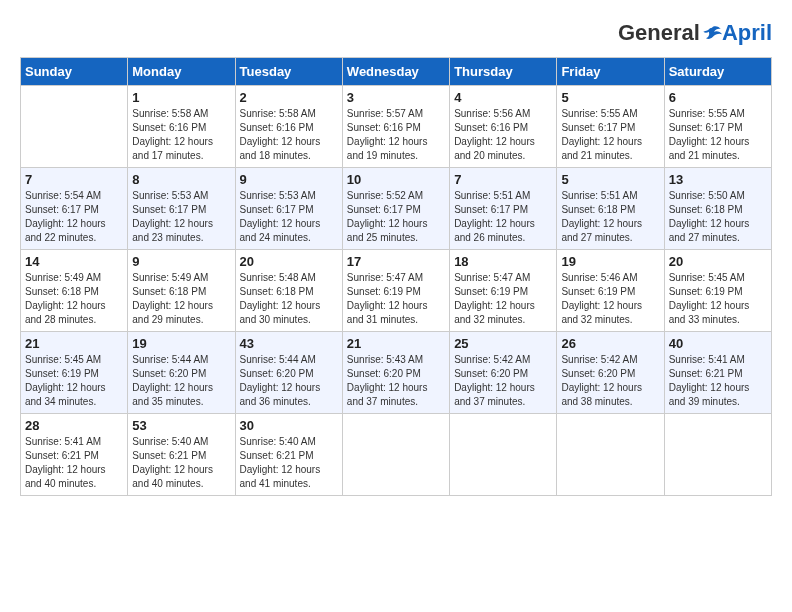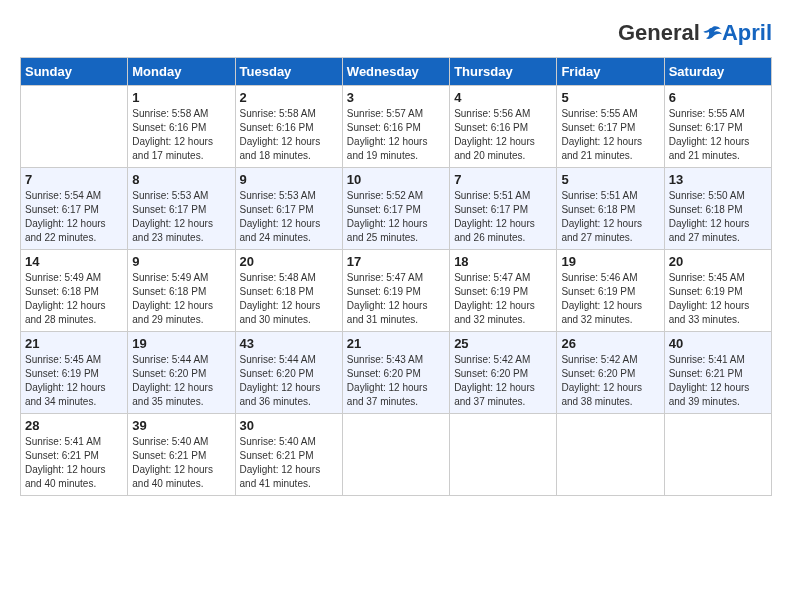--- a/index.html
+++ b/index.html
@@ -234,21 +234,21 @@
           <span class="day-number">40</span>
           <div class="day-info">Sunrise: 5:41 AM<br>Sunset: 6:21 PM<br>Daylight: 12 hours and 39 minutes.</div>
         </td>
       </tr>
       <tr>
         <td>
           <span class="day-number">28</span>
           <div class="day-info">Sunrise: 5:41 AM<br>Sunset: 6:21 PM<br>Daylight: 12 hours and 40 minutes.</div>
         </td>
         <td>
-          <span class="day-number">39</span>
+          <span class="day-number">53</span>
           <div class="day-info">Sunrise: 5:40 AM<br>Sunset: 6:21 PM<br>Daylight: 12 hours and 40 minutes.</div>
         </td>
         <td>
           <span class="day-number">30</span>
           <div class="day-info">Sunrise: 5:40 AM<br>Sunset: 6:21 PM<br>Daylight: 12 hours and 41 minutes.</div>
         </td>
         <td class="empty"></td>
         <td class="empty"></td>
         <td class="empty"></td>
         <td class="empty"></td>

